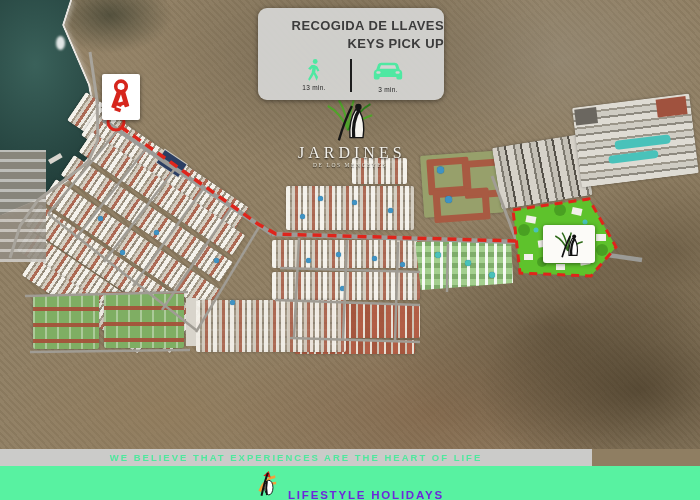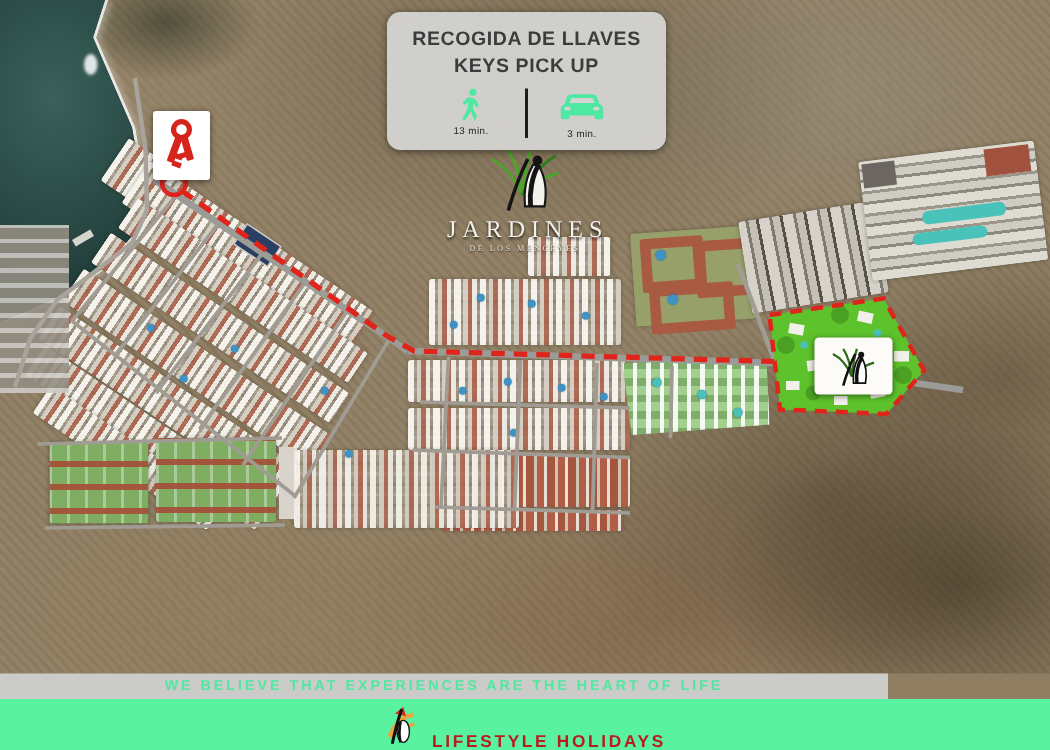--- a/index.html
+++ b/index.html
@@ -36,30 +36,30 @@
   .roads,.route{position:absolute;left:0;top:0;z-index:3;pointer-events:none;}
   .route{z-index:4;}
   
   .keys-box{position:absolute;left:102px;top:74px;width:38px;height:46px;background:#fff;border-radius:2px;box-shadow:0 1px 4px rgba(0,0,0,.5);display:flex;align-items:center;justify-content:center;z-index:5;}
   .resort-box{position:absolute;left:543px;top:225px;width:52px;height:38px;background:#fcfbf8;border-radius:3px;box-shadow:0 1px 4px rgba(0,0,0,.5);display:flex;align-items:center;justify-content:center;z-index:5;}
   .center-logo{position:absolute;left:298px;top:96px;width:104px;height:72px;text-align:center;z-index:5;}
   .center-logo .lg-name{font-family:"Liberation Serif",serif;font-size:16px;letter-spacing:4px;color:#f4f2ec;text-shadow:0 1px 2px rgba(0,0,0,.85);margin-top:-2px;}
   .center-logo .lg-sub{font-family:"Liberation Serif",serif;font-size:5.5px;letter-spacing:1.6px;color:#e9e6da;text-shadow:0 1px 1px rgba(0,0,0,.8);}
   
   .sign{position:absolute;left:258px;top:8px;width:186px;height:92px;background:rgba(212,212,210,.95);border-radius:9px;box-shadow:0 1px 5px rgba(0,0,0,.45);z-index:6;text-align:center;}
-  .sign-title{font-size:13px;font-weight:600;color:#3c3c3c;letter-spacing:.4px;line-height:1.4;padding-top:9px;}
+  .sign-title{font-size:13px;font-weight:600;color:#3c3c3c;letter-spacing:.4px;line-height:1.4;padding-top:9px;text-align:right;}
   .sign-icons{display:flex;justify-content:center;align-items:flex-start;gap:14px;margin-top:5px;}
   .sign-col{width:44px;display:flex;flex-direction:column;align-items:center;}
   .sign-div{width:2px;height:33px;background:#1d1d1d;margin-top:1px;}
   .sign-min{font-size:6.5px;color:#222;margin-top:2px;letter-spacing:.3px;}
   
   .tagline-strip{position:absolute;left:0;top:449px;width:592px;height:17px;background:#cbcbc9;display:flex;align-items:center;justify-content:center;}
   .tagline{font-size:9.5px;font-weight:bold;letter-spacing:2px;color:#4fe89e;}
   .footer-bar{position:absolute;left:0;top:466px;width:700px;height:34px;background:#58f2a1;display:flex;align-items:center;justify-content:center;gap:10px;}
-  .brand{text-align:center;color:#b91c1c;margin-top:24px;}
+  .brand{text-align:center;color:#6d28d9;margin-top:24px;}
   .brand-l1{font-size:11.5px;letter-spacing:1.8px;font-weight:600;}
   .brand-l2{font-size:10px;letter-spacing:3px;font-weight:600;}
 </style>
 </head>
 <body>
 
 <div class="page">
 
   <div class="map">
     <div class="ocean-wrap">

